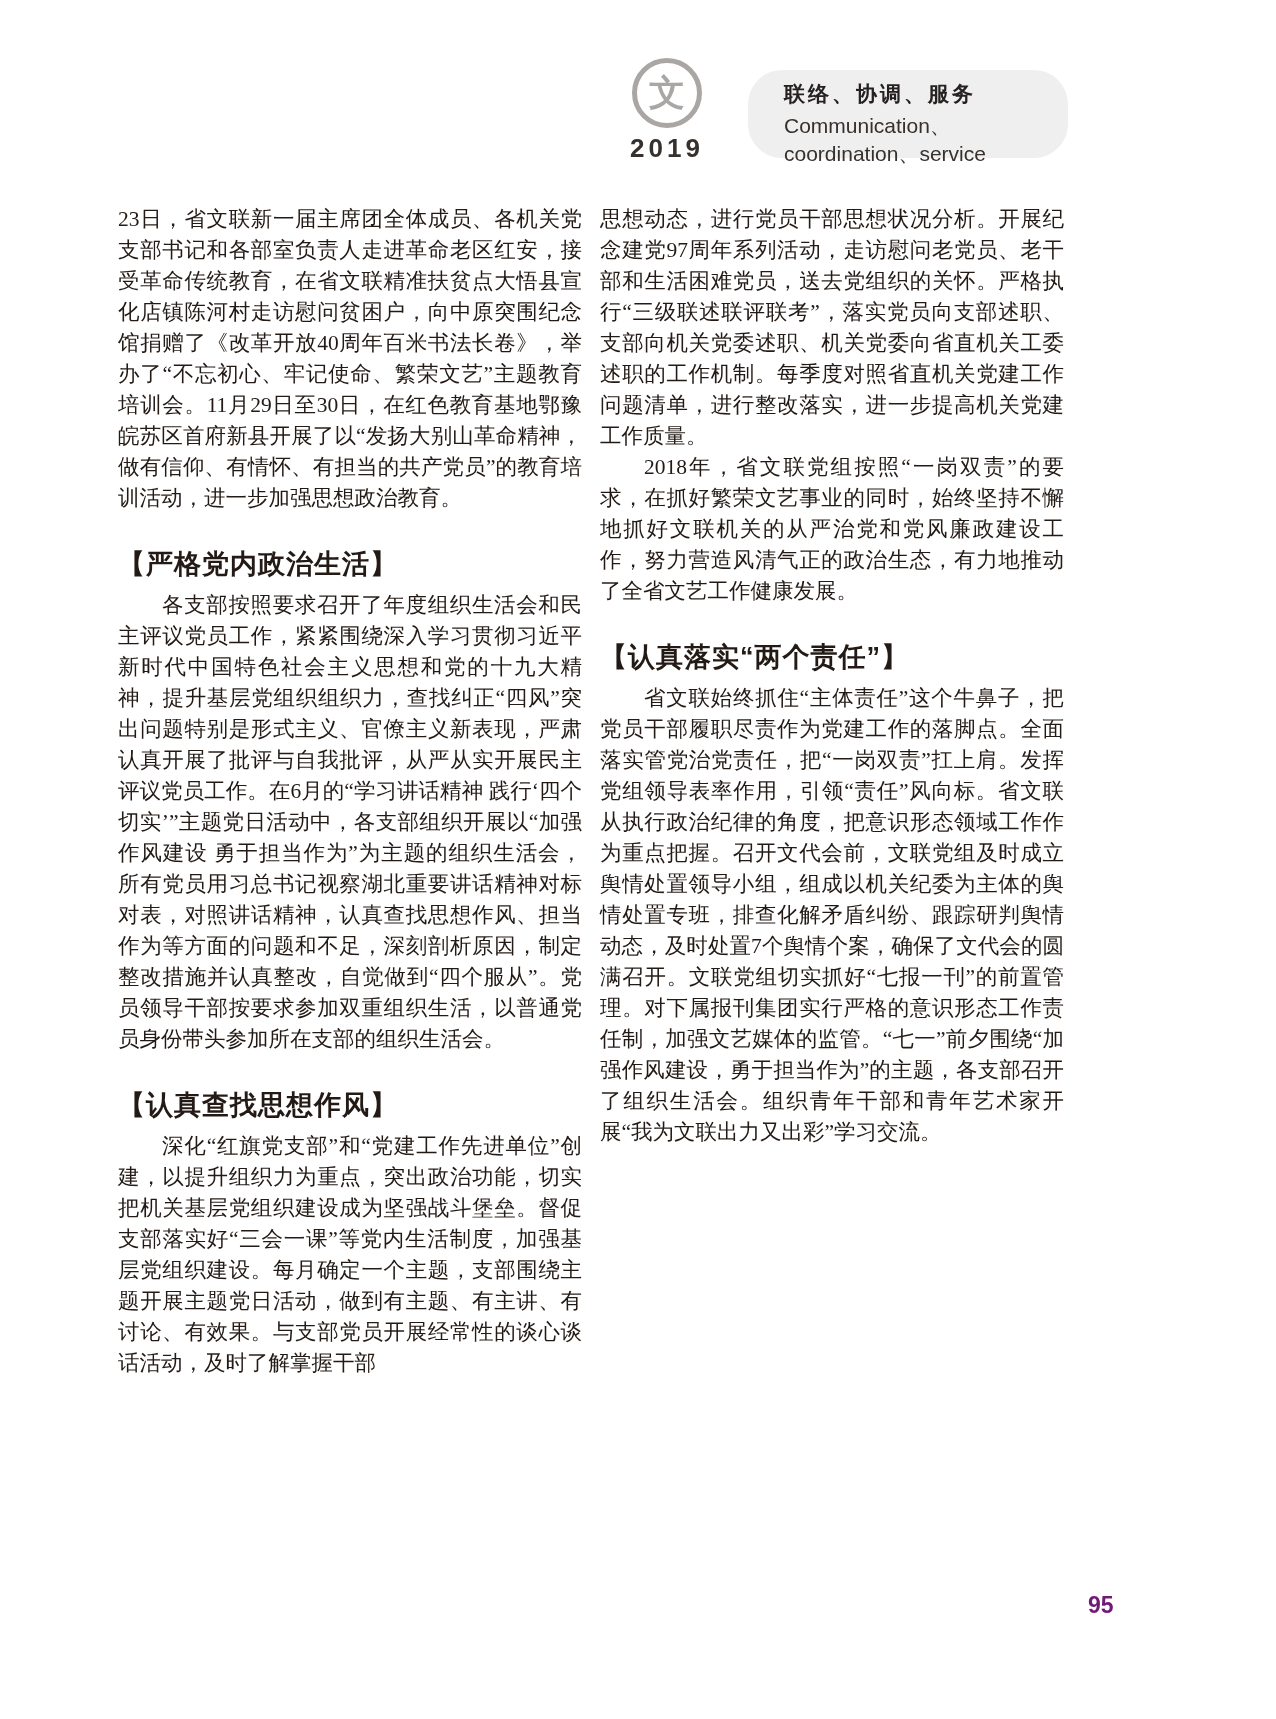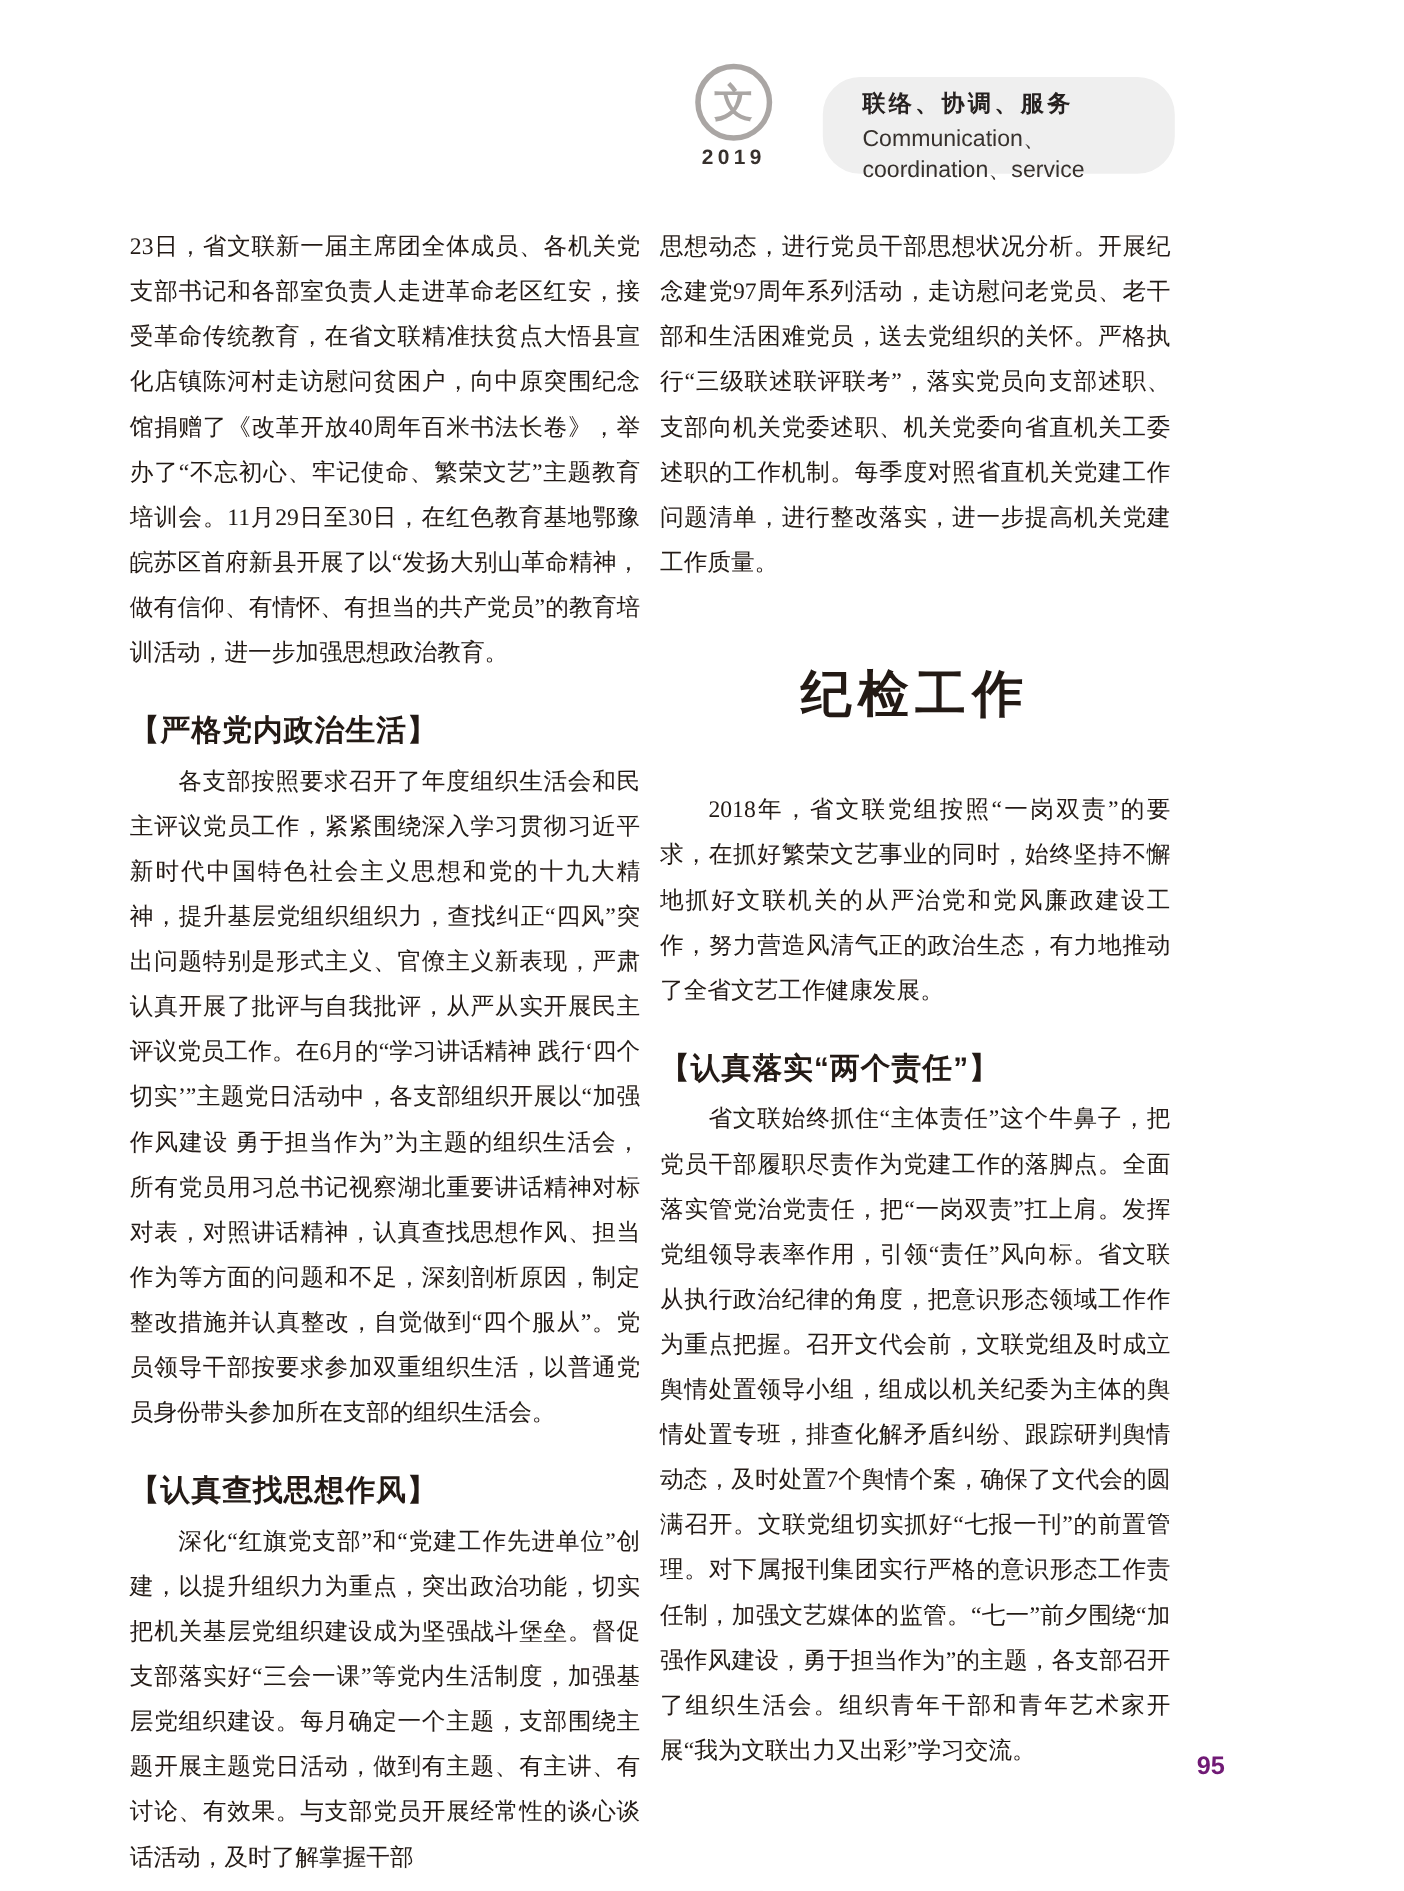--- a/index.html
+++ b/index.html
@@ -36,21 +36,21 @@
     font-family: "Liberation Sans", "DejaVu Sans", sans-serif;
     font-weight: bold;
     font-size: 36px;
     color: #aaa6a4;
     line-height: 1;
   }
   .logo-year {
     margin-top: 5px;
     font-family: "Liberation Sans", "DejaVu Sans", sans-serif;
     font-weight: bold;
-    font-size: 19px;
+    font-size: 26px;
     letter-spacing: 4px;
     color: #37312d;
   }
   .header-band {
     position: absolute;
     left: 748px;
     top: 70px;
     width: 320px;
     height: 88px;
     background: #efefef;
@@ -78,21 +78,21 @@
     top: 204px;
     width: 464px;
   }
   .col-left  { left: 118px; }
   .col-right { left: 600px; }
 
   .body-text {
     margin: 0;
     font-family: "Liberation Serif", "DejaVu Serif", serif;
     font-size: 21.5px;
-    line-height: 41px;
+    line-height: 31px;
     text-align: justify;
     color: #231a15;
   }
   .indent { text-indent: 44px; }
 
   .section-heading {
     margin: 32px 0 8px 0;
     font-family: "Liberation Sans", "DejaVu Sans", sans-serif;
     font-weight: bold;
     font-size: 27px;
@@ -140,21 +140,20 @@
   <div class="col col-left">
     <p class="body-text">23日，省文联新一届主席团全体成员、各机关党支部书记和各部室负责人走进革命老区红安，接受革命传统教育，在省文联精准扶贫点大悟县宣化店镇陈河村走访慰问贫困户，向中原突围纪念馆捐赠了《改革开放40周年百米书法长卷》，举办了“不忘初心、牢记使命、繁荣文艺”主题教育培训会。11月29日至30日，在红色教育基地鄂豫皖苏区首府新县开展了以“发扬大别山革命精神，做有信仰、有情怀、有担当的共产党员”的教育培训活动，进一步加强思想政治教育。</p>
     <h3 class="section-heading">【严格党内政治生活】</h3>
     <p class="body-text indent">各支部按照要求召开了年度组织生活会和民主评议党员工作，紧紧围绕深入学习贯彻习近平新时代中国特色社会主义思想和党的十九大精神，提升基层党组织组织力，查找纠正“四风”突出问题特别是形式主义、官僚主义新表现，严肃认真开展了批评与自我批评，从严从实开展民主评议党员工作。在6月的“学习讲话精神 践行‘四个切实’”主题党日活动中，各支部组织开展以“加强作风建设 勇于担当作为”为主题的组织生活会，所有党员用习总书记视察湖北重要讲话精神对标对表，对照讲话精神，认真查找思想作风、担当作为等方面的问题和不足，深刻剖析原因，制定整改措施并认真整改，自觉做到“四个服从”。党员领导干部按要求参加双重组织生活，以普通党员身份带头参加所在支部的组织生活会。</p>
     <h3 class="section-heading">【认真查找思想作风】</h3>
     <p class="body-text indent">深化“红旗党支部”和“党建工作先进单位”创建，以提升组织力为重点，突出政治功能，切实把机关基层党组织建设成为坚强战斗堡垒。督促支部落实好“三会一课”等党内生活制度，加强基层党组织建设。每月确定一个主题，支部围绕主题开展主题党日活动，做到有主题、有主讲、有讨论、有效果。与支部党员开展经常性的谈心谈话活动，及时了解掌握干部</p>
   </div>
 
   <div class="col col-right">
     <p class="body-text">思想动态，进行党员干部思想状况分析。开展纪念建党97周年系列活动，走访慰问老党员、老干部和生活困难党员，送去党组织的关怀。严格执行“三级联述联评联考”，落实党员向支部述职、支部向机关党委述职、机关党委向省直机关工委述职的工作机制。每季度对照省直机关党建工作问题清单，进行整改落实，进一步提高机关党建工作质量。</p>
-    <h1 class="chapter-title">纪检工作</h1>
     <p class="body-text indent">2018年，省文联党组按照“一岗双责”的要求，在抓好繁荣文艺事业的同时，始终坚持不懈地抓好文联机关的从严治党和党风廉政建设工作，努力营造风清气正的政治生态，有力地推动了全省文艺工作健康发展。</p>
     <h3 class="section-heading">【认真落实“两个责任”】</h3>
     <p class="body-text indent">省文联始终抓住“主体责任”这个牛鼻子，把党员干部履职尽责作为党建工作的落脚点。全面落实管党治党责任，把“一岗双责”扛上肩。发挥党组领导表率作用，引领“责任”风向标。省文联从执行政治纪律的角度，把意识形态领域工作作为重点把握。召开文代会前，文联党组及时成立舆情处置领导小组，组成以机关纪委为主体的舆情处置专班，排查化解矛盾纠纷、跟踪研判舆情动态，及时处置7个舆情个案，确保了文代会的圆满召开。文联党组切实抓好“七报一刊”的前置管理。对下属报刊集团实行严格的意识形态工作责任制，加强文艺媒体的监管。“七一”前夕围绕“加强作风建设，勇于担当作为”的主题，各支部召开了组织生活会。组织青年干部和青年艺术家开展“我为文联出力又出彩”学习交流。</p>
   </div>
 
   <div class="page-number">95</div>
 
 </div>
 
 </body></html>

